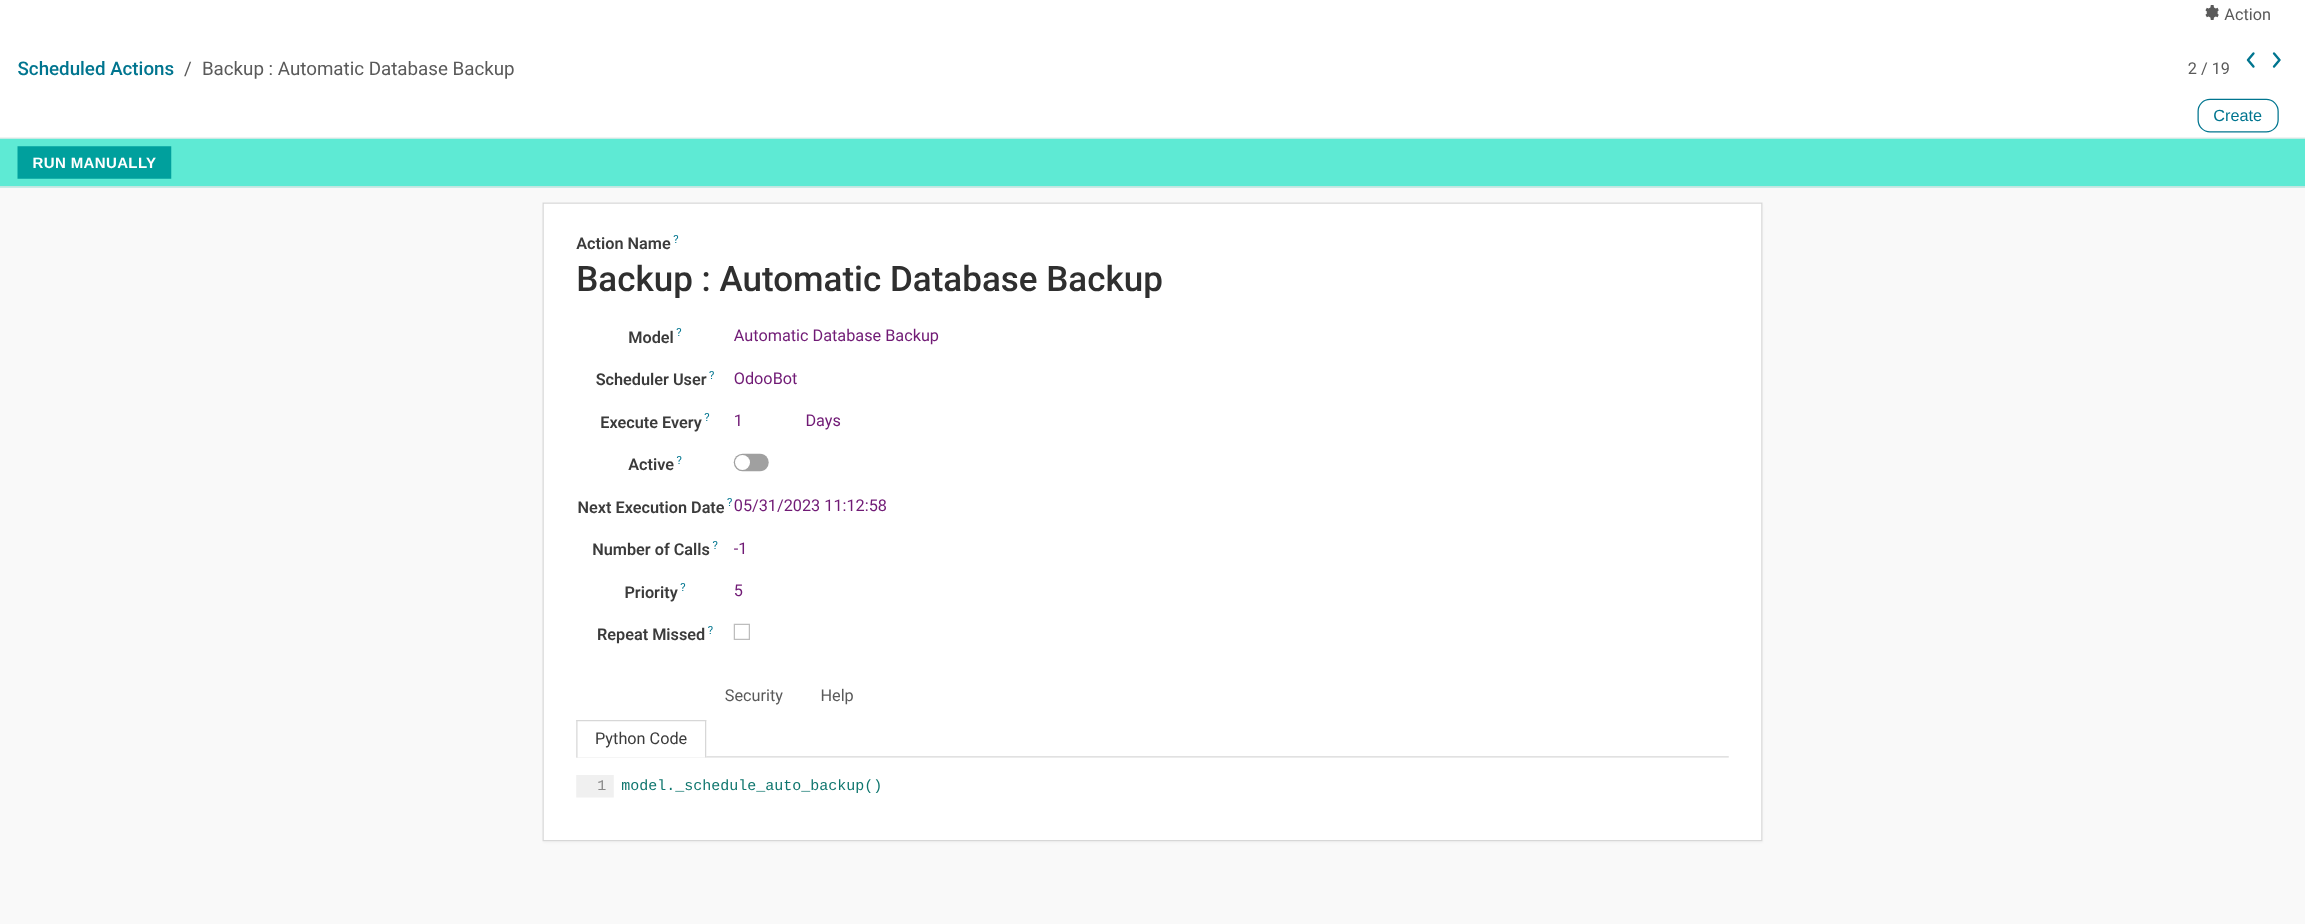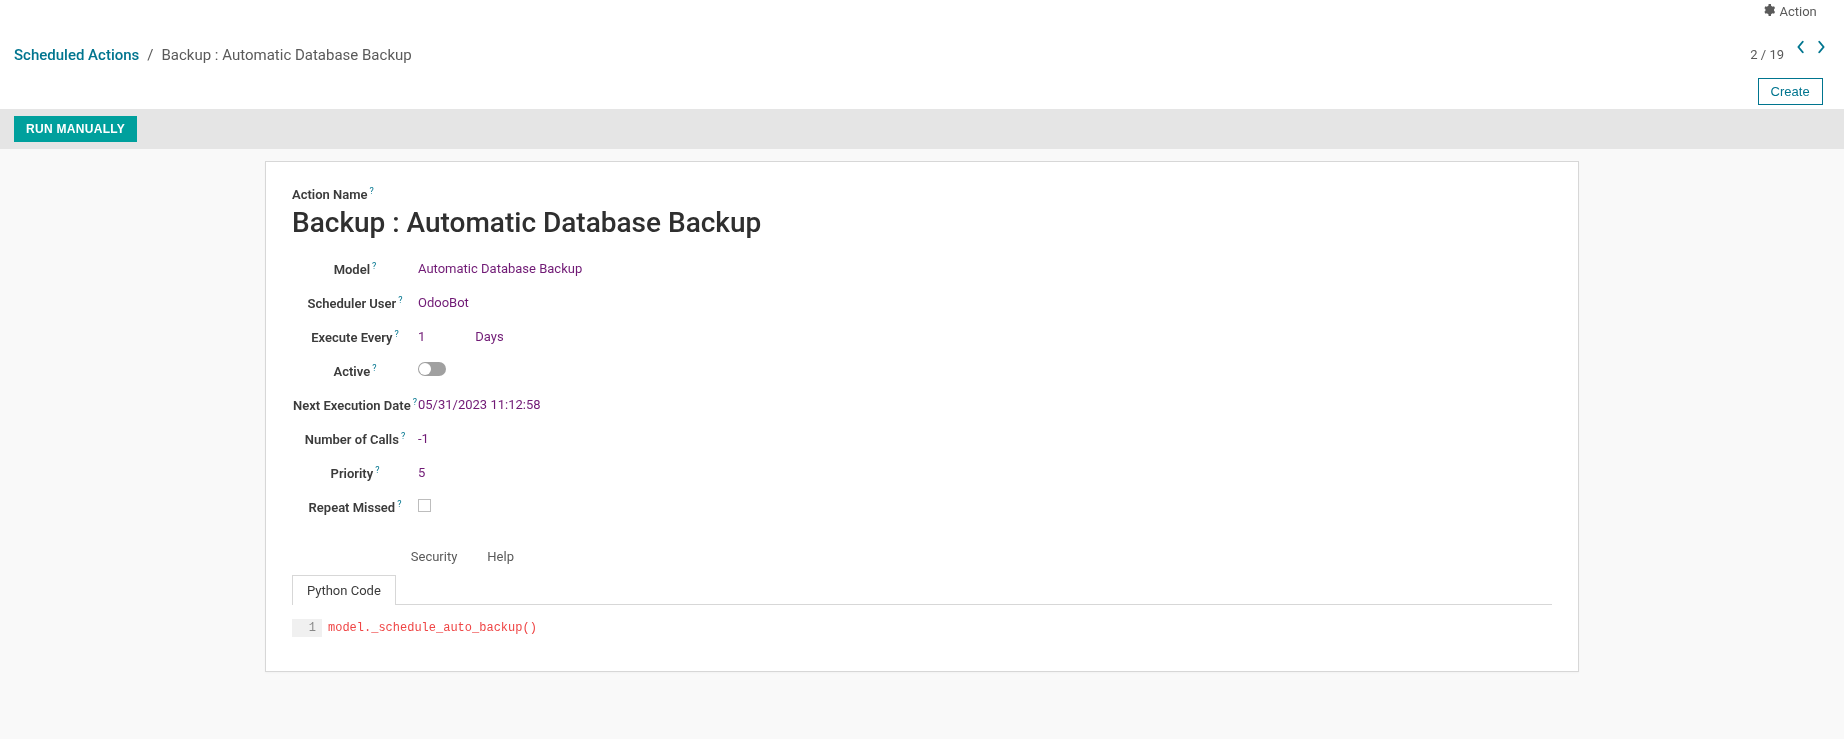--- a/index.html
+++ b/index.html
@@ -55,26 +55,26 @@
     display: inline-flex; align-items: center; justify-content: center;
   }
   .pager-btn svg { width: 10px; height: 14px; }
   .create-btn {
     border: 1px solid #00758f;
     color: #00758f;
     background: #fff;
     padding: 5px 12px;
     cursor: pointer;
     font-size: 13px;
-    border-radius: 0;
+    border-radius: 10px;
   }
 
   
   .action-bar {
-    background: #e5e5e5;
+    background: #5eead4;
     padding: 6px 14px;
     border-bottom: 1px solid #e5e5e5;
   }
   .run-btn {
     background: #00a09d;
     color: #fff;
     border: none;
     padding: 6px 12px;
     font-size: 12px;
     font-weight: 600;
@@ -85,21 +85,21 @@
 
   
   .main-wrap {
     padding: 12px 0 40px;
     display: flex;
     justify-content: center;
   }
   .form-sheet {
     background: #fff;
     border: 1px solid #d7d7d7;
-    width: 1314px;
+    width: 976px;
     max-width: 96%;
     padding: 24px 26px 34px;
     box-shadow: 0 1px 2px rgba(0,0,0,0.03);
   }
 
   .field-label {
     font-weight: 600;
     color: #3b3b3b;
     font-size: 13px;
     position: relative;
@@ -198,21 +198,21 @@
   .gutter {
     width: 30px;
     background: #f0f0f0;
     color: #888;
     text-align: right;
     padding: 2px 6px 2px 2px;
     user-select: none;
   }
   .code-line {
     padding: 2px 6px;
-    color: #ef4444;
+    color: #0f766e;
   }
 
   .gear-icon svg { width: 12px; height: 12px; fill: #5a5a5a; }
 </style>
 </head>
 <body>
 
 <div class="top-bar">
   <div class="breadcrumb">
     <span class="bc-link">Scheduled Actions</span>

